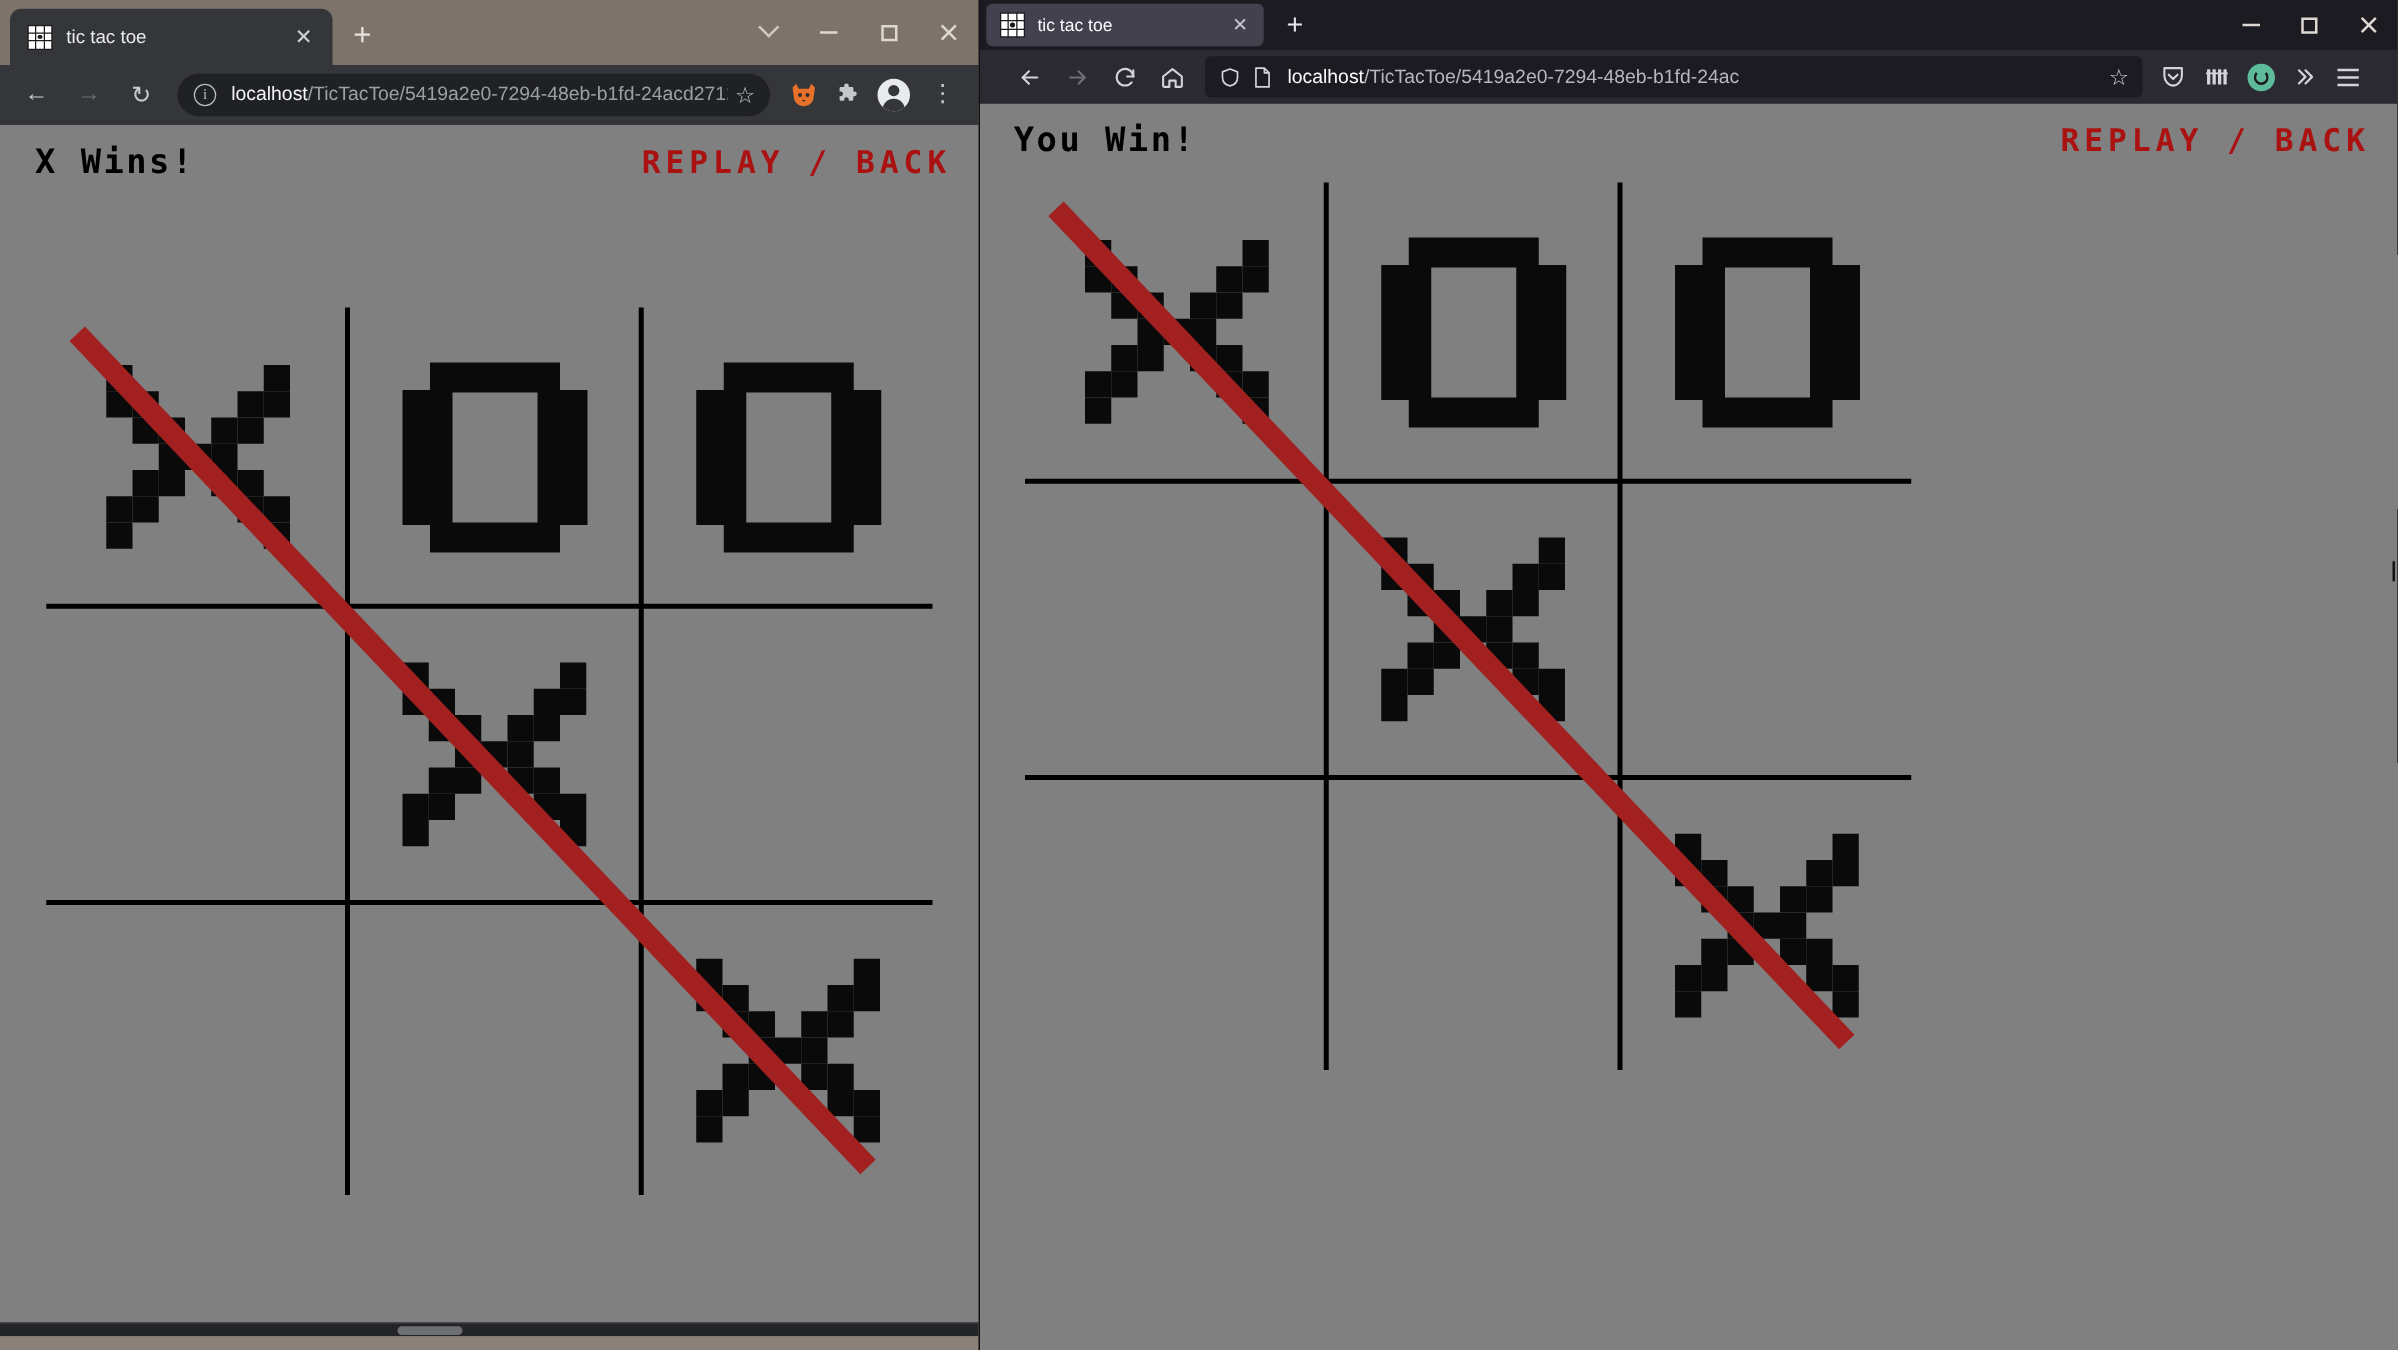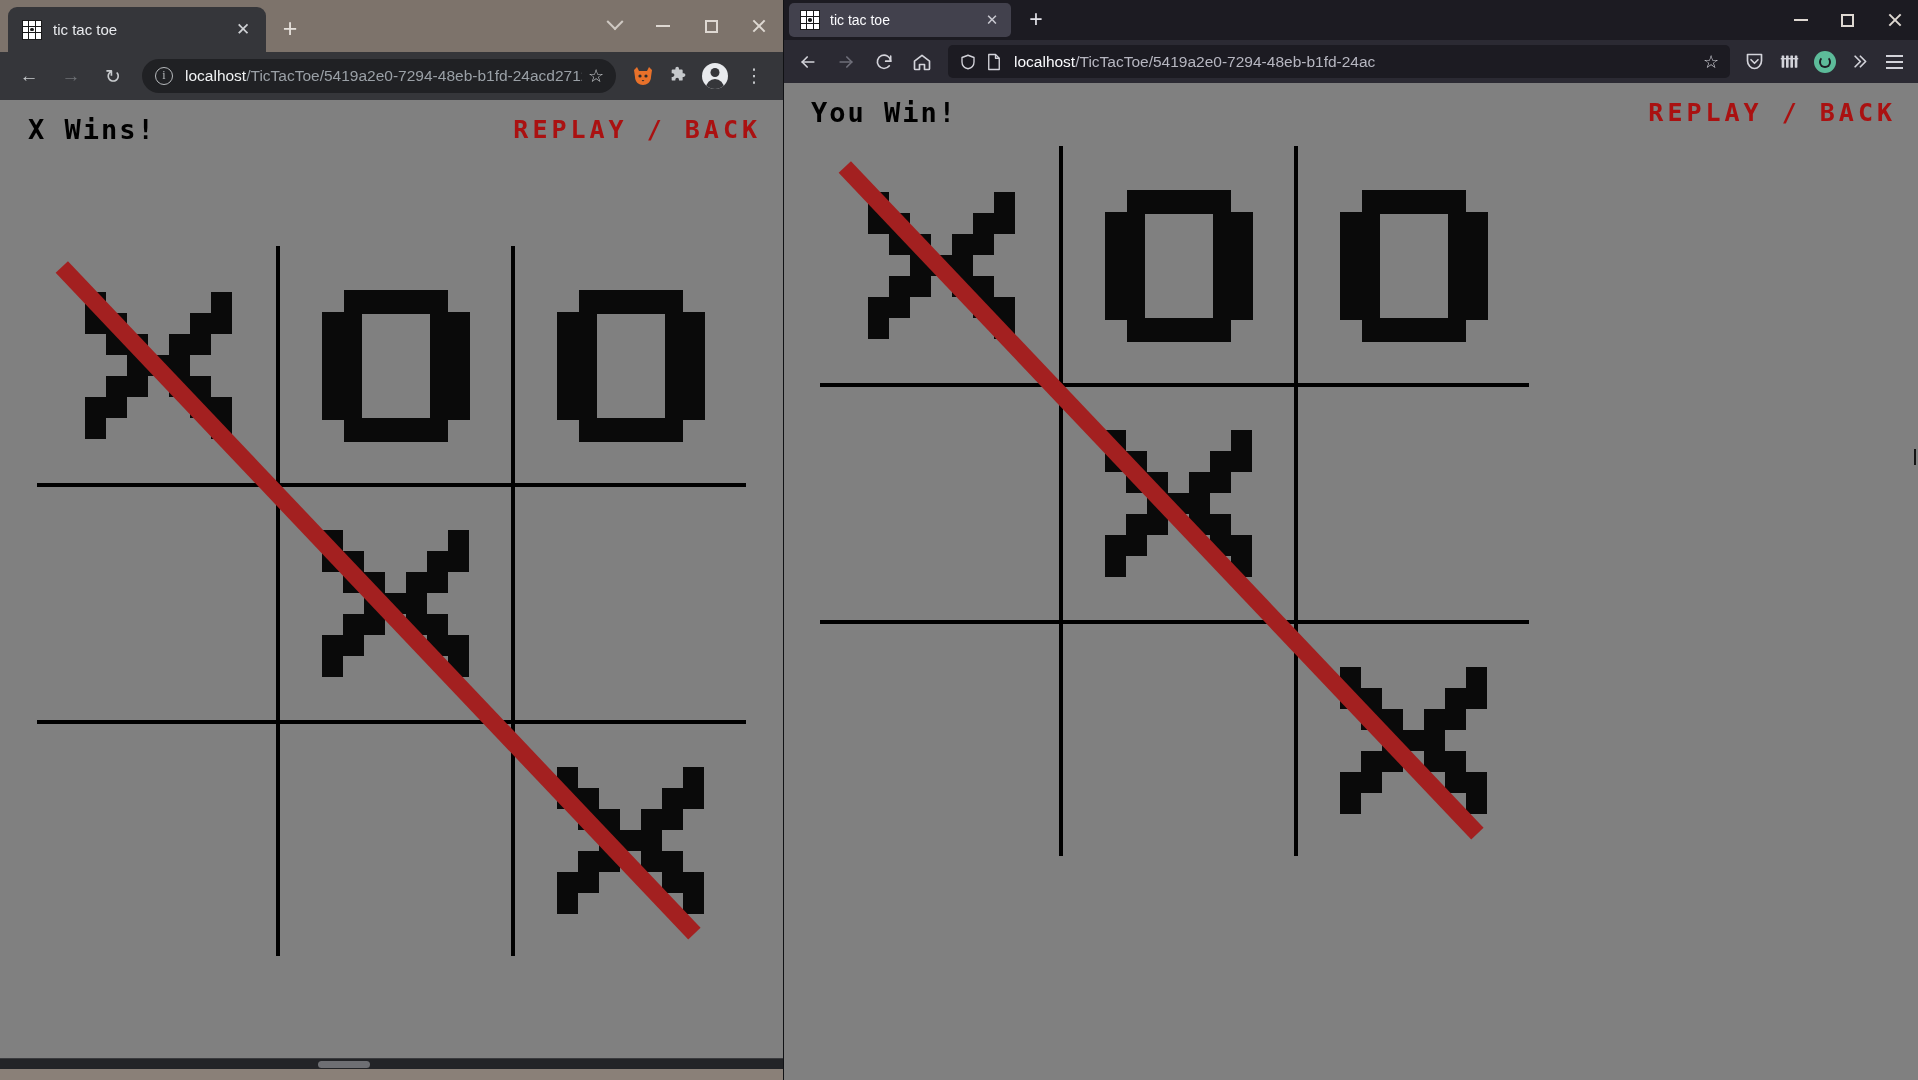--- a/index.html
+++ b/index.html
@@ -175,21 +175,21 @@
   .ff-tab .tab-close { font-size: 15px; color:#c9c9d1; width:22px; height:22px;}
   .ff-newtab {
     position: absolute; left: 240px; top: 7px;
     width: 26px; height: 26px; color: #e3e3ea;
     font-size: 23px; line-height: 25px; text-align: center; font-weight: 300;
   }
   .ff-caption { position: absolute; right: 0; top: 0; height: 40px; display: flex; }
   .ff-caption .cbtn { width: 47px; height: 40px; display:flex; align-items:center; justify-content:center; }
   .ff-toolbar {
     height: 43px; background: #2b2a33;
-    display: flex; align-items: center; padding: 0 6px;
+    display: flex; align-items: center; padding: 0 22px;
   }
   .ff-nav {
     width: 34px; height: 34px; flex: 0 0 34px; margin: 0 2px;
     display: flex; align-items: center; justify-content: center;
     color: #d3d3da;
   }
   .ff-nav.dim { color: #6f6f7a; }
   .ff-urlbar {
     flex: 1 1 auto; height: 33px; background: #1c1b22;
     border-radius: 5px; display: flex; align-items: center;

